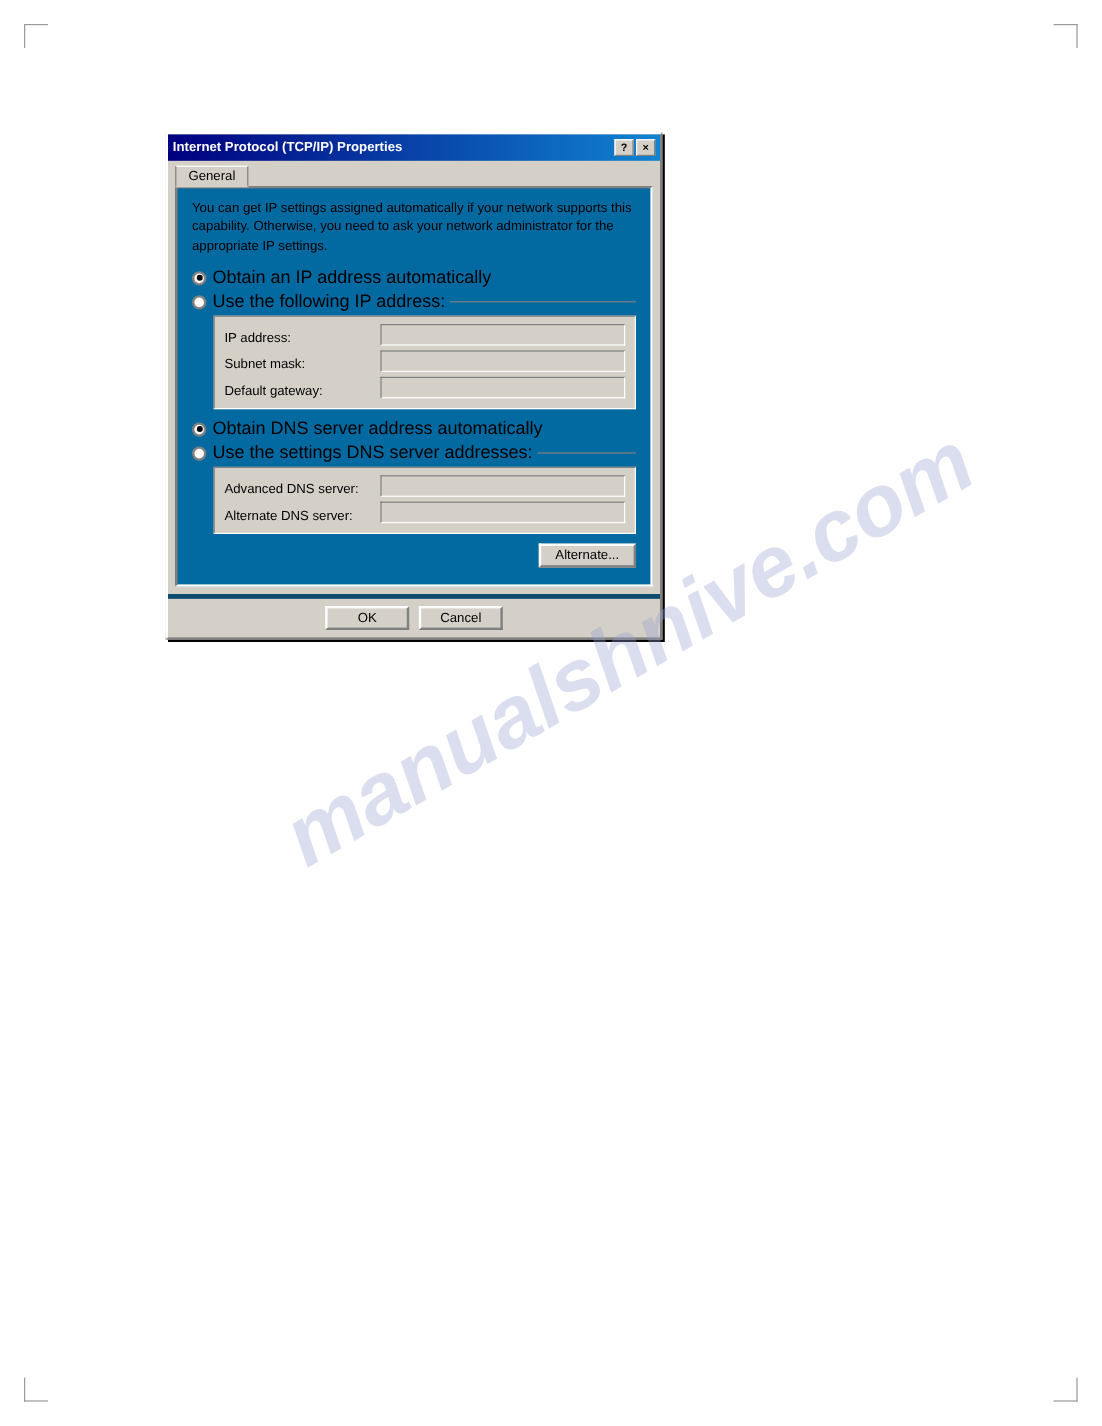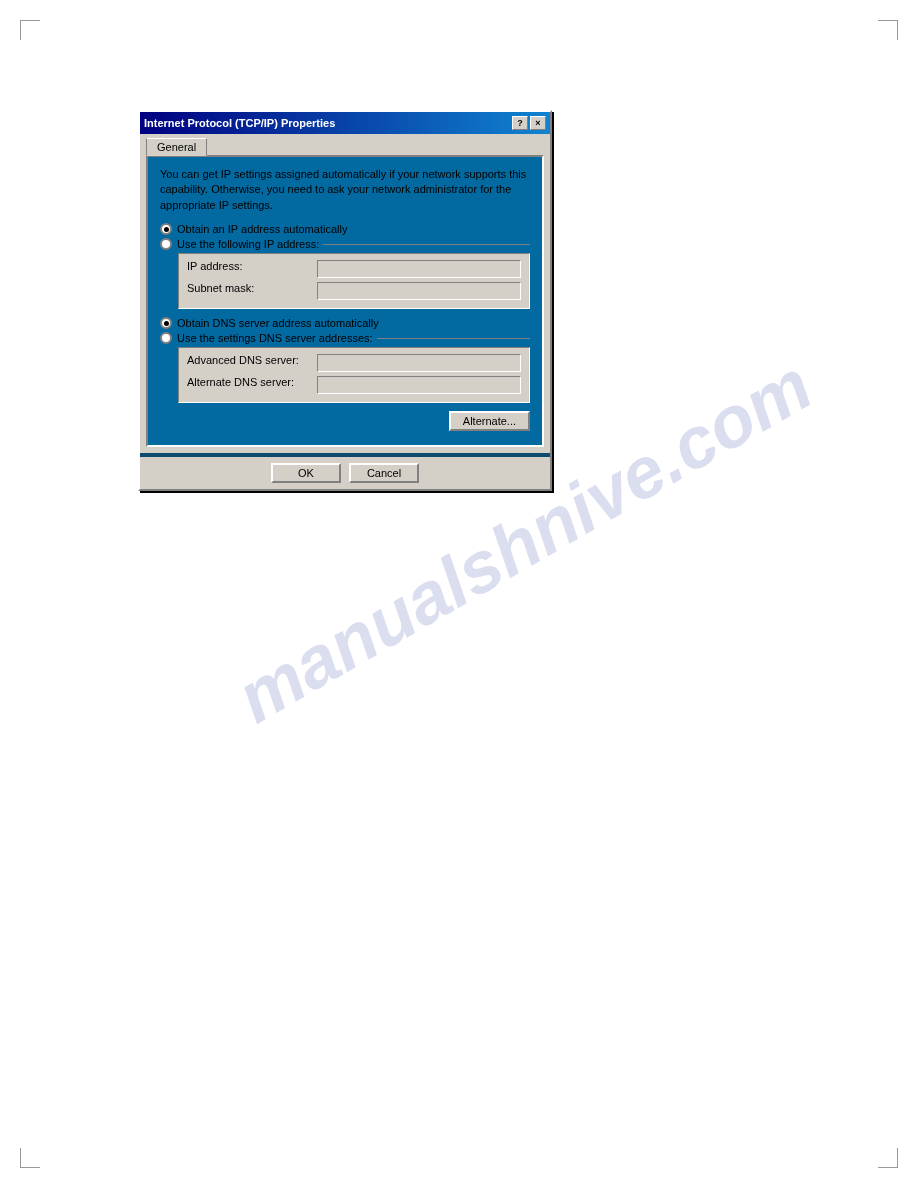--- a/index.html
+++ b/index.html
@@ -157,36 +157,36 @@
 
     .radio-input.selected::after {
       content: '';
       width: 5px;
       height: 5px;
       border-radius: 50%;
       background: #000;
     }
 
     .radio-label {
-      font-size: 11px;
+      font-size: 15px;
       color: #000;
     }
 
     
     .ip-group-box {
       border: 1px solid;
       border-color: #808080 #ffffff #ffffff #808080;
       background: #d4d0c8;
       padding: 6px 8px 8px 8px;
       margin: 2px 0 8px 18px;
     }
 
     .ip-field-row {
       display: flex;
-      align-items: flex-start;
+      align-items: flex-end;
       margin-bottom: 4px;
     }
 
     .ip-field-row:last-child {
       margin-bottom: 0;
     }
 
     .ip-field-label {
       font-size: 11px;
       color: #000;
@@ -299,20 +299,24 @@
 
     <div class="ip-group-box">
       <div class="ip-field-row">
         <span class="ip-field-label">IP address:</span>
         <input class="ip-field-input" type="text" value="" style="">
       </div>
       <div class="ip-field-row">
         <span class="ip-field-label">Subnet mask:</span>
         <input class="ip-field-input" type="text" value="" style="">
       </div>
+      <div class="ip-field-row">
+        <span class="ip-field-label">Default gateway:</span>
+        <input class="ip-field-input" type="text" value="" style="">
+      </div>
     </div>
 
     <div class="radio-item">
       <div class="radio-input selected"></div>
       <span class="radio-label">Obtain DNS server address automatically</span>
     </div>
 
     <div class="radio-with-line">
       <div class="radio-input"></div>
       <span class="radio-label">Use the settings DNS server addresses:</span>

